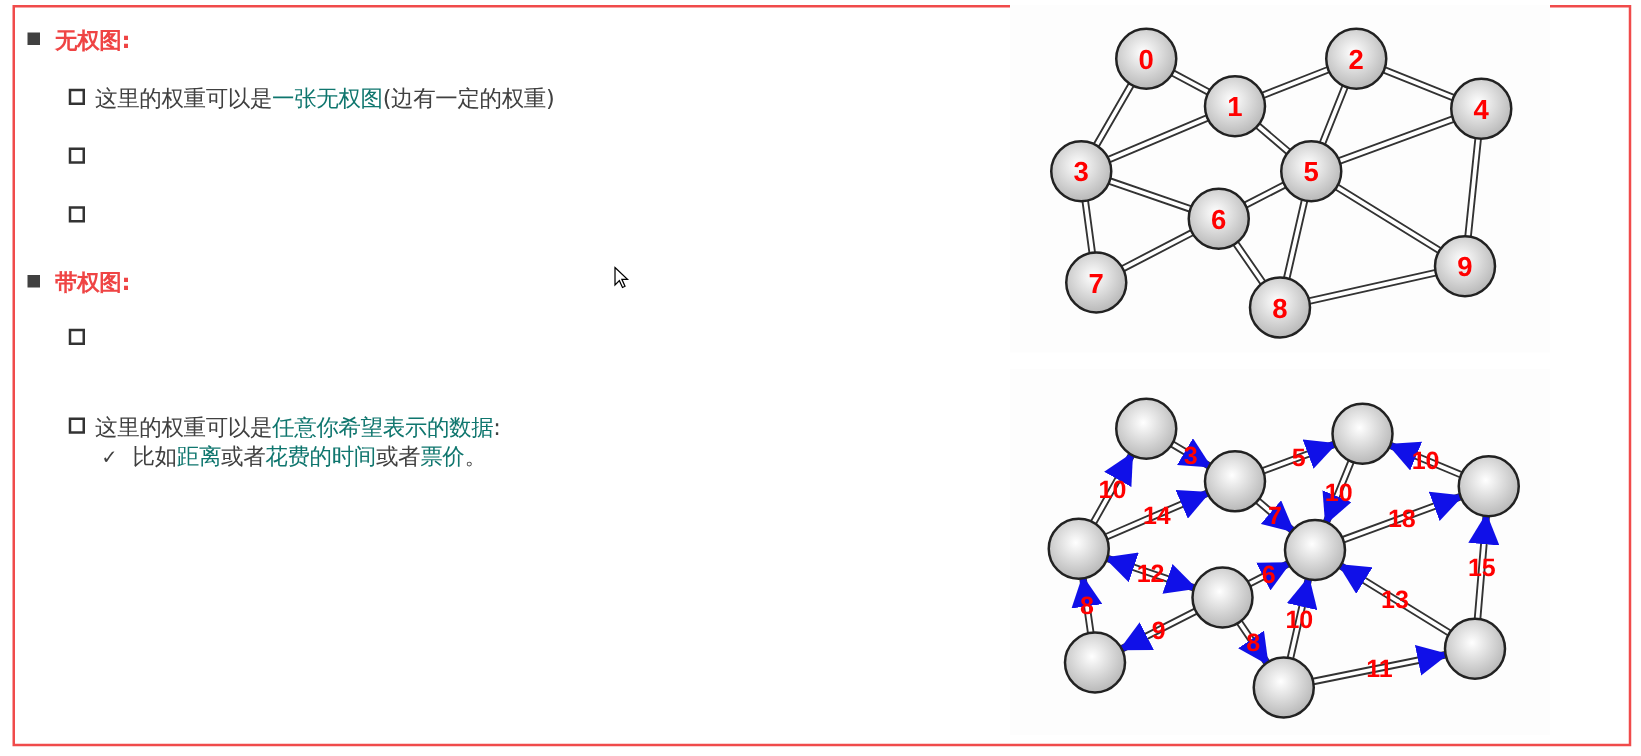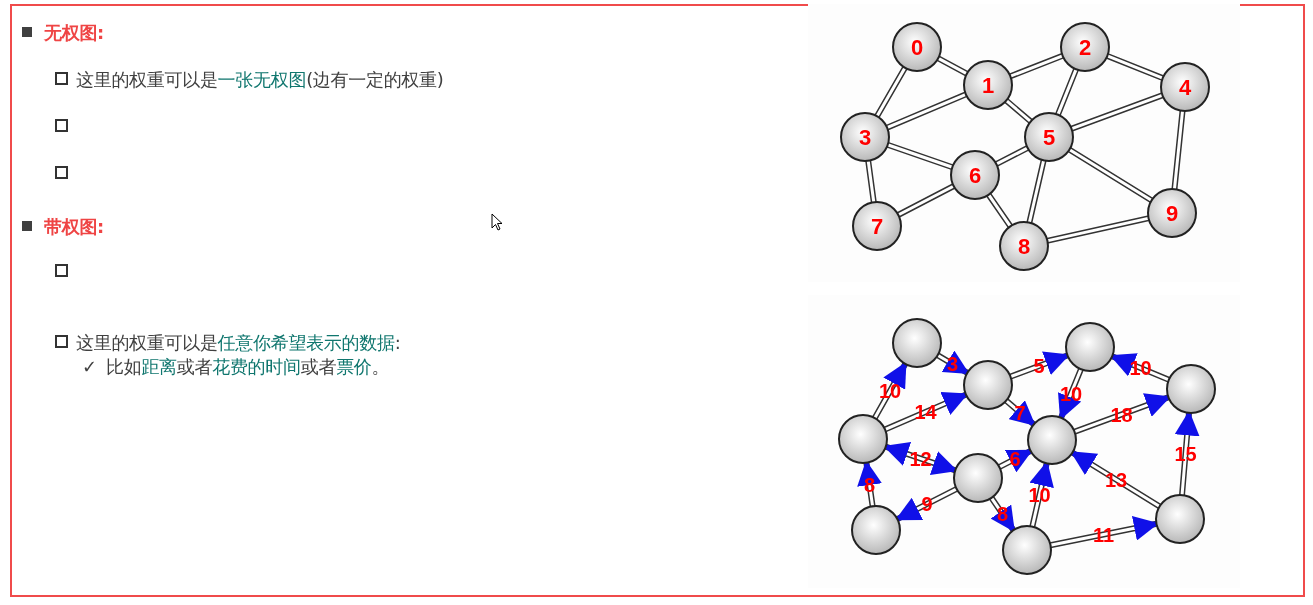--- a/index.html
+++ b/index.html
@@ -6,21 +6,21 @@
   body { width: 1313px; height: 605px; position: relative; overflow: hidden;
          font-family: "DejaVu Sans", "Liberation Sans", sans-serif; color: #404040; }
   .frame { position: absolute; left: 10px; top: 4px; width: 1295px; height: 593px;
            border: 2px solid #f04b4b; box-sizing: border-box; }
   .frame-gap { position: absolute; left: 808px; top: 0px; width: 432px; height: 8px; background: #ffffff; }
   .line { position: absolute; white-space: nowrap; font-size: 18px; line-height: 24px; letter-spacing: -0.3px; }
   .h1 { left: 22px; font-weight: bold; font-size: 18px; color: #ef4444; }
   .h1 .sq { display: inline-block; width: 10px; height: 10px; background: #404040; margin-right: 12px; vertical-align: 2px; }
   .sub { left: 55px; }
   .sub .hollow { display: inline-block; width: 9px; height: 9px; border: 2px solid #333; margin-right: 8px; vertical-align: 1px; box-sizing: content-box; }
-  .sub3 { left: 82px; }
+  .sub3 { left: 82px; font-family: Liberation Mono, monospace; }
   .check { display: inline-block; width: 16px; margin-right: 8px; color: #404040; }
   .red { color: #0f766e; }
   .graph { position: absolute; left: 808px; width: 432px; background: #fdfdfd; }
   .graph svg { display: block; }
   .cursor { position: absolute; left: 491px; top: 213px; }
 </style>
 </head>
 <body>
 
 <div class="frame"></div>

